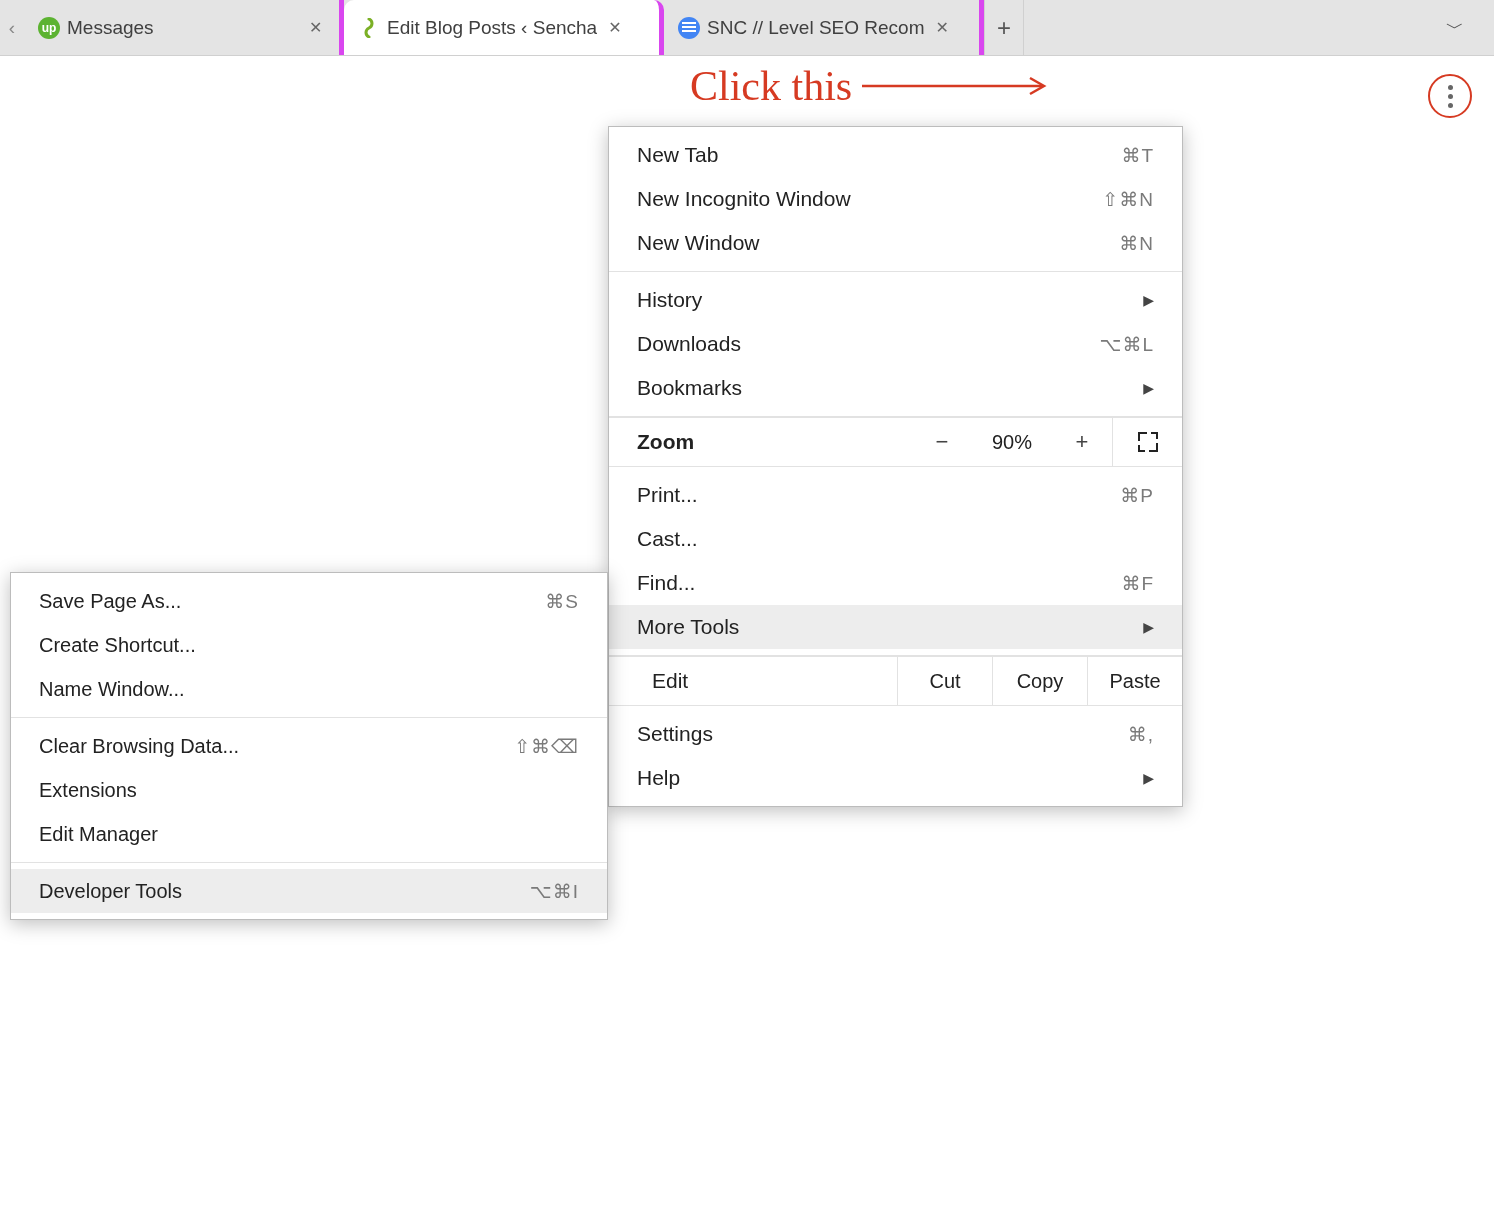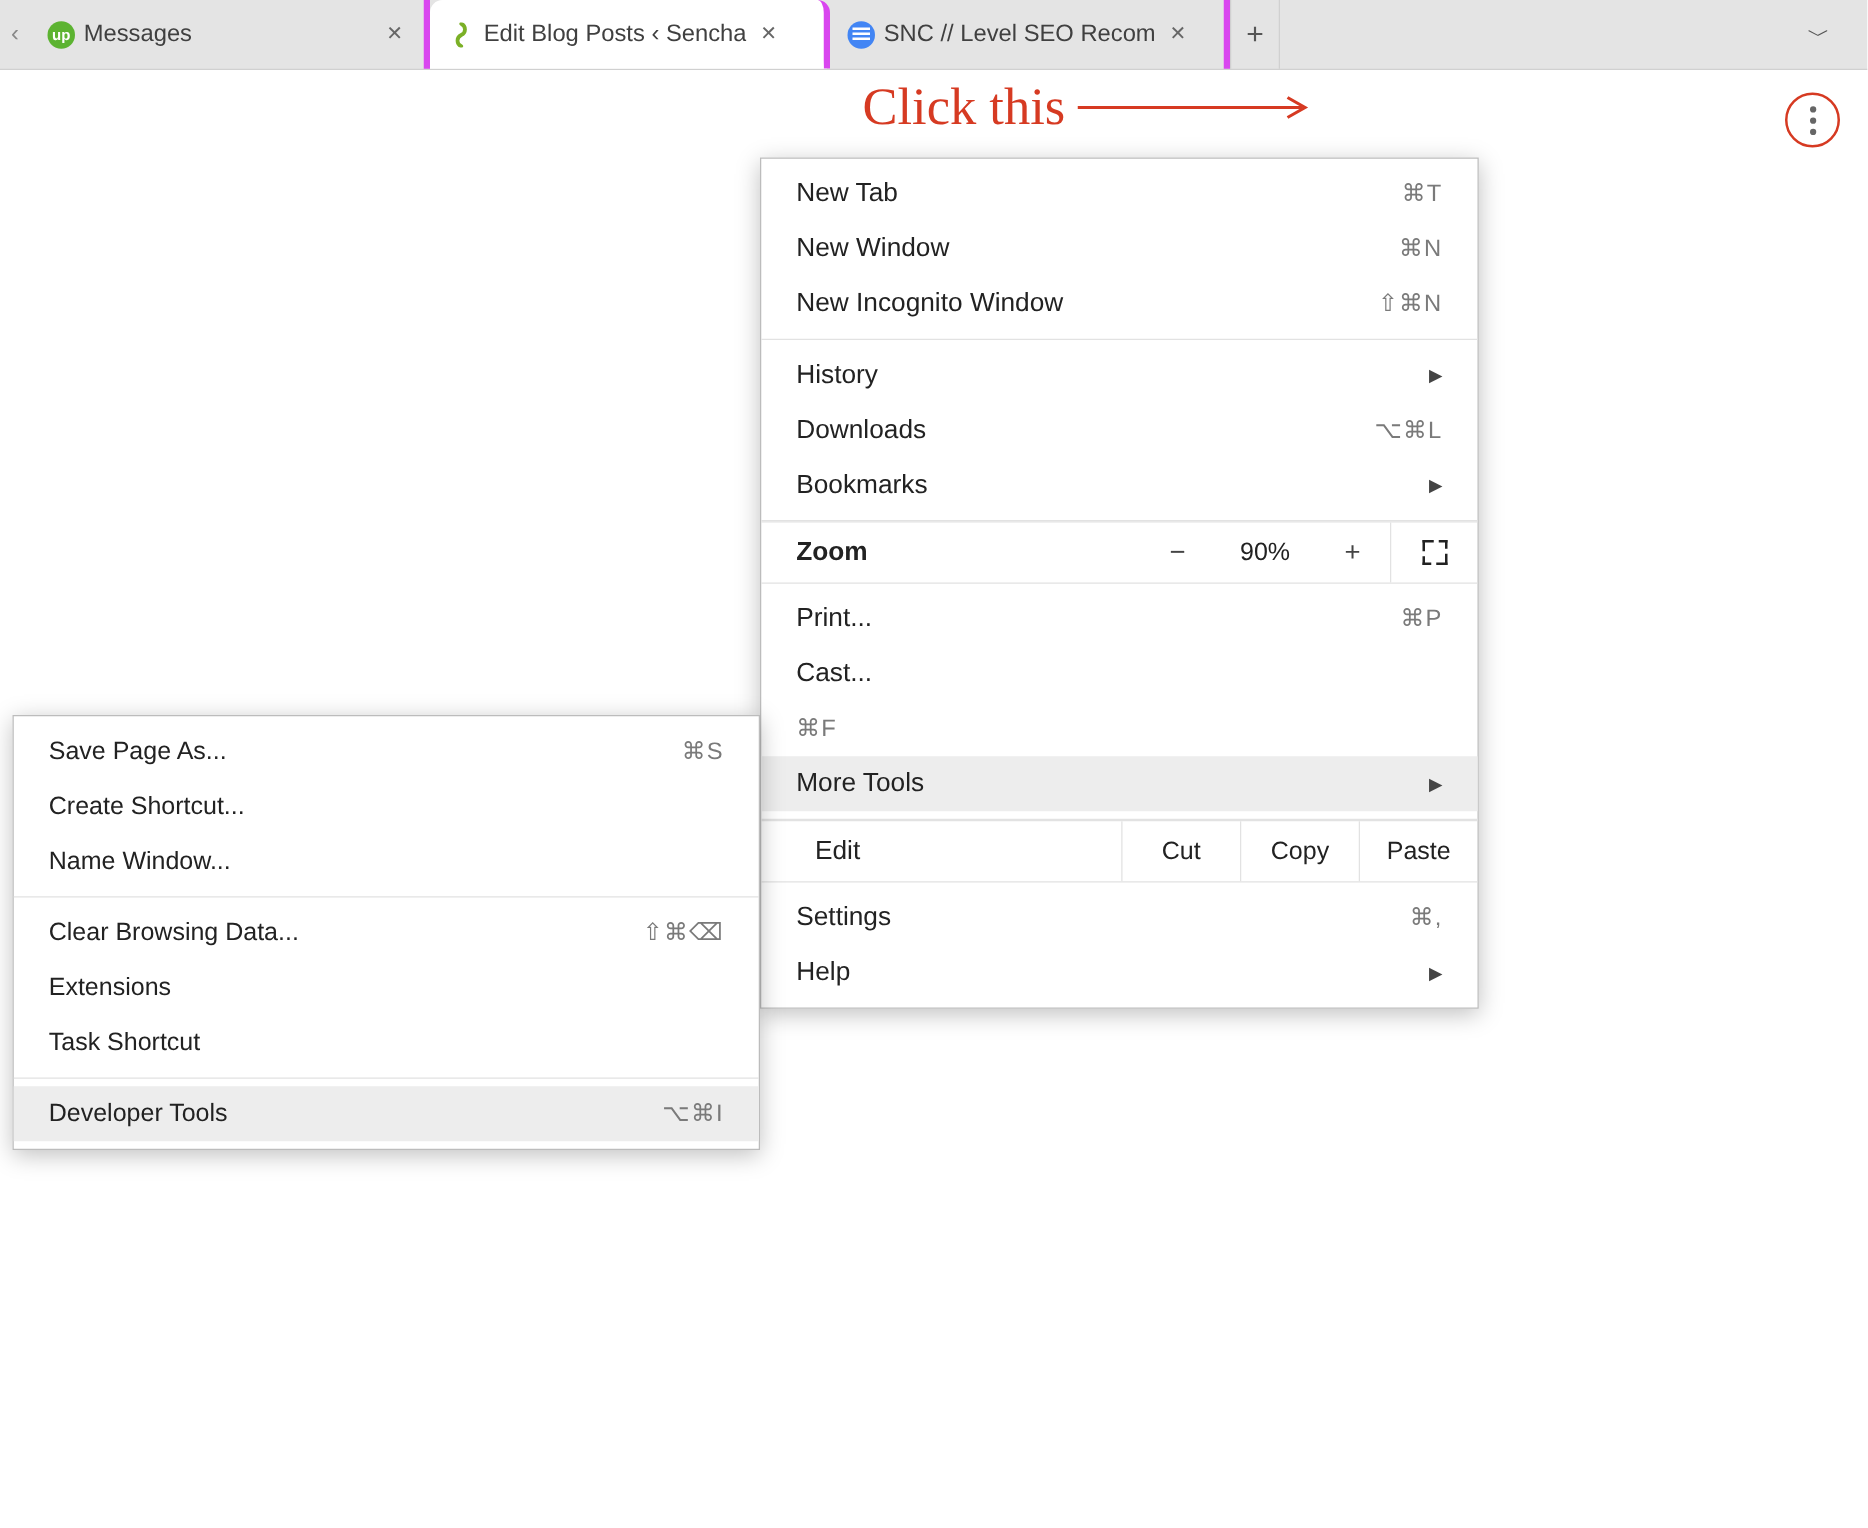--- a/index.html
+++ b/index.html
@@ -248,26 +248,26 @@
     </div>
 </div>
 
 <div class="main-menu">
   <div class="menu-section">
     <div class="menu-item">
       <span class="label">New Tab</span>
       <span class="shortcut">⌘T</span>
     </div>
     <div class="menu-item">
+      <span class="label">New Incognito Window</span>
+      <span class="shortcut">⇧⌘N</span>
+    </div>
+    <div class="menu-item">
       <span class="label">New Window</span>
       <span class="shortcut">⌘N</span>
-    </div>
-    <div class="menu-item">
-      <span class="label">New Incognito Window</span>
-      <span class="shortcut">⇧⌘N</span>
     </div>
   </div>
 
   <div class="menu-section">
     <div class="menu-item">
       <span class="label">History</span>
       <span class="submenu-arrow">▶</span>
     </div>
     <div class="menu-item">
       <span class="label">Downloads</span>
@@ -294,20 +294,21 @@
 
   <div class="menu-section">
     <div class="menu-item">
       <span class="label">Print...</span>
       <span class="shortcut">⌘P</span>
     </div>
     <div class="menu-item">
       <span class="label">Cast...</span>
     </div>
     <div class="menu-item">
+      <span class="label">Find...</span>
       <span class="shortcut">⌘F</span>
     </div>
     <div class="menu-item hover">
       <span class="label">More Tools</span>
       <span class="submenu-arrow">▶</span>
     </div>
   </div>
 
   <div class="edit-row">
     <div class="elabel">Edit</div>
@@ -343,21 +344,21 @@
   </div>
   <div class="menu-section">
     <div class="menu-item">
       <span class="label">Clear Browsing Data...</span>
       <span class="shortcut">⇧⌘⌫</span>
     </div>
     <div class="menu-item">
       <span class="label">Extensions</span>
     </div>
     <div class="menu-item">
-      <span class="label">Task Shortcut</span>
+      <span class="label">Edit Manager</span>
     </div>
   </div>
   <div class="menu-section">
     <div class="menu-item hover">
       <span class="label">Developer Tools</span>
       <span class="shortcut">⌥⌘I</span>
     </div>
   </div>
 </div>
 

